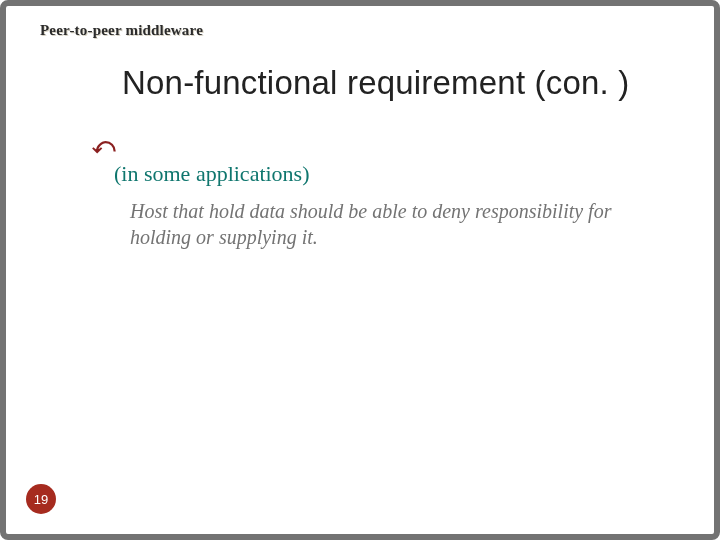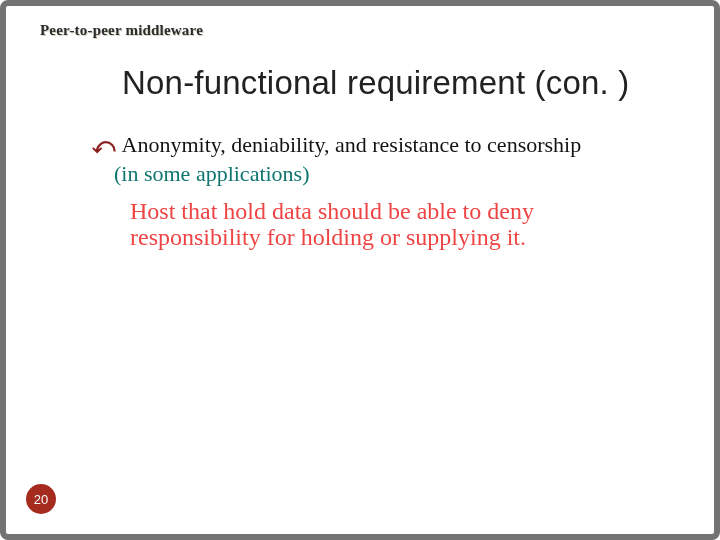--- a/index.html
+++ b/index.html
@@ -74,23 +74,24 @@
     margin-left: 22px;
     font-size: 22px;
     line-height: 28px;
     color: #0f766e;
   }
   .sub {
     position: absolute;
     top: 192px;
     left: 124px;
     right: 70px;
-    font-size: 24px;
+    font-size: 20px;
     line-height: 26px;
-    color: #ef4444;
+    color: #737373;
+    font-style: italic;
   }
   .pagenum {
     position: absolute;
     left: 20px;
     bottom: 20px;
     width: 30px;
     height: 30px;
     border-radius: 50%;
     background: #a62b1f;
     color: #fff;
@@ -109,24 +110,23 @@
   <div class="header">
     <span class="shadow">Peer-to-peer middleware</span>
     <span class="txt">Peer-to-peer middleware</span>
   </div>
 
   <div class="title">Non-functional requirement (con. )</div>
 
   <div class="bullet">
     <div class="bullet-row">
       <span class="bullet-icon">⤺</span>
-      <span class="bullet-text">Anonymity, deniability, and resistance to censorship</span>
     </div>
     <div class="bullet-cont">(in some applications)</div>
   </div>
 
   <div class="sub">Host that hold data should be able to deny responsibility for holding or supplying it.</div>
 
   <div class="pagenum">
-    <span>20</span>
+    <span>19</span>
   </div>
 
 </div>
 
 </body></html>

